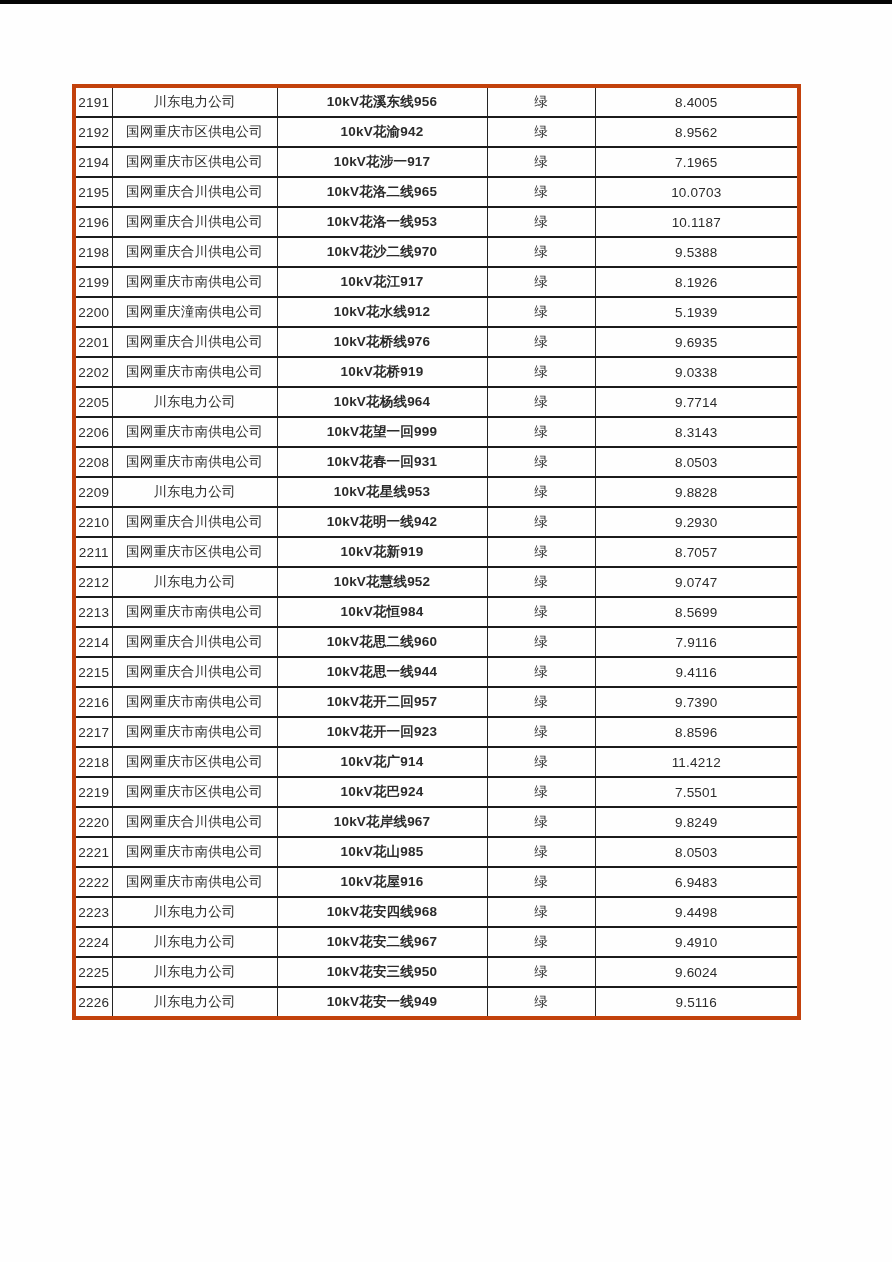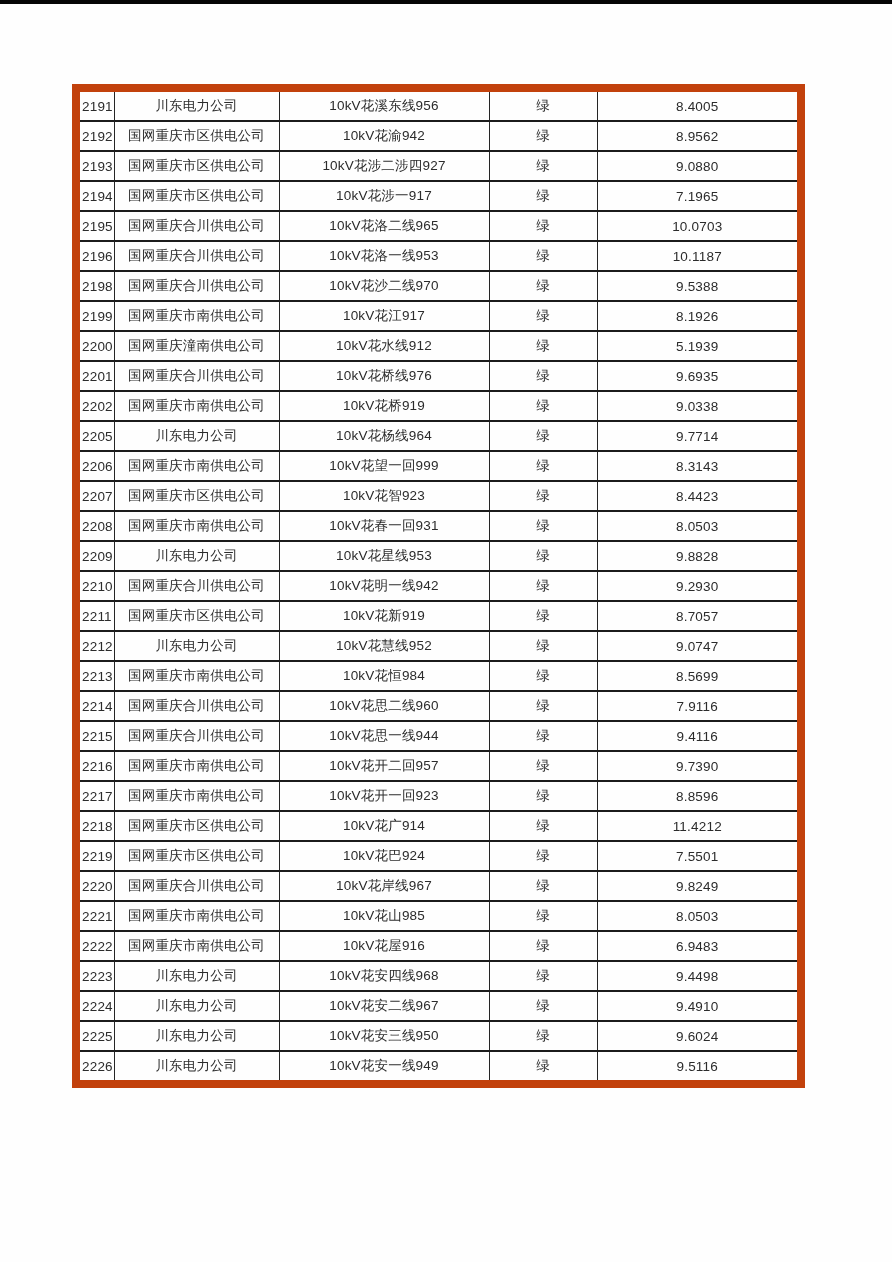--- a/index.html
+++ b/index.html
@@ -37,25 +37,25 @@
     padding: 0 2px;
     text-align: center;
     vertical-align: middle;
     font-size: 13.5px;
     color: #2b2b2b;
     letter-spacing: 0.2px;
     white-space: nowrap;
     overflow: hidden;
   }
   .data-table {
-    border: 8px solid #c2410c;
+    border: 4px solid #c2410c;
   }
   .col-id    { width: 38px; }
   .col-company { width: 165px; }
-  .col-line  { width: 210px; }
+  .col-line  { width: 210px; font-weight: bold; }
   .col-status{ width: 108px; }
   .col-value { width: 204px; border-radius: 8px; }
 </style>
 </head>
 <body style="background: rgb(254, 254, 254);">
 
 <div class="top-bar" style="background: rgb(5, 5, 5);"></div>
 
 <table class="data-table">
   <colgroup>
@@ -74,27 +74,20 @@
         <td class="col-value">8.4005</td>
       </tr>
       <tr>
         <td class="col-id">2192</td>
         <td class="col-company">国网重庆市区供电公司</td>
         <td class="col-line">10kV花渝942</td>
         <td class="col-status">绿</td>
         <td class="col-value">8.9562</td>
       </tr>
       <tr>
-        <td class="col-id">2193</td>
-        <td class="col-company">国网重庆市区供电公司</td>
-        <td class="col-line">10kV花涉二涉四927</td>
-        <td class="col-status">绿</td>
-        <td class="col-value">9.0880</td>
-      </tr>
-      <tr>
         <td class="col-id">2194</td>
         <td class="col-company">国网重庆市区供电公司</td>
         <td class="col-line">10kV花涉一917</td>
         <td class="col-status">绿</td>
         <td class="col-value">7.1965</td>
       </tr>
       <tr>
         <td class="col-id">2195</td>
         <td class="col-company">国网重庆合川供电公司</td>
         <td class="col-line">10kV花洛二线965</td>
@@ -149,27 +142,20 @@
         <td class="col-line">10kV花杨线964</td>
         <td class="col-status">绿</td>
         <td class="col-value">9.7714</td>
       </tr>
       <tr>
         <td class="col-id">2206</td>
         <td class="col-company">国网重庆市南供电公司</td>
         <td class="col-line">10kV花望一回999</td>
         <td class="col-status">绿</td>
         <td class="col-value">8.3143</td>
-      </tr>
-      <tr>
-        <td class="col-id">2207</td>
-        <td class="col-company">国网重庆市区供电公司</td>
-        <td class="col-line">10kV花智923</td>
-        <td class="col-status">绿</td>
-        <td class="col-value">8.4423</td>
       </tr>
       <tr>
         <td class="col-id">2208</td>
         <td class="col-company">国网重庆市南供电公司</td>
         <td class="col-line">10kV花春一回931</td>
         <td class="col-status">绿</td>
         <td class="col-value">8.0503</td>
       </tr>
       <tr>
         <td class="col-id">2209</td>

